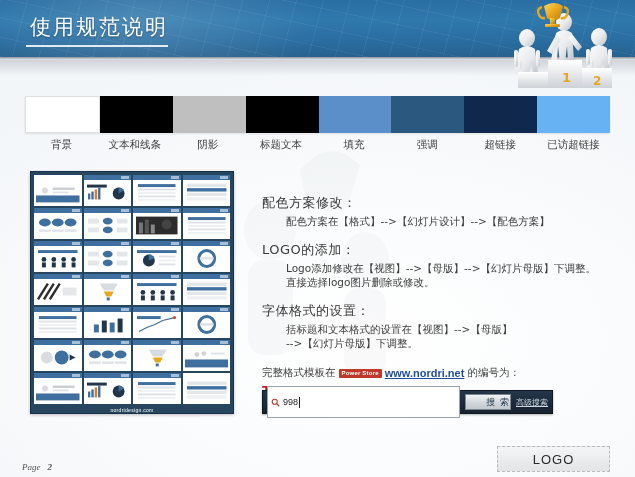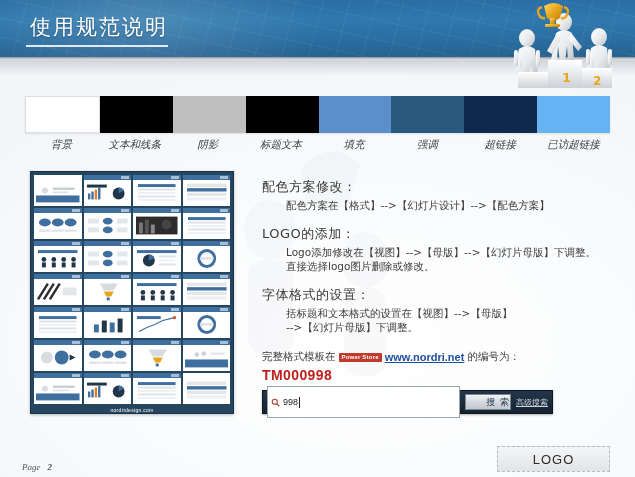--- a/index.html
+++ b/index.html
@@ -60,21 +60,21 @@
     position:absolute;left:25px;top:96px;width:585px;height:37px;
     display:flex;box-shadow:0 1px 2px rgba(0,0,0,.10);
   }
   .sw{flex:1 1 0;height:37px;}
   .sw.first{border:1px solid #dcdfe2;box-sizing:border-box;}
   .sw-labels{
     position:absolute;left:25px;top:136px;width:585px;height:16px;display:flex;
   }
   .sw-lab{
     flex:1 1 0;text-align:center;font-size:10.5px;color:#3d3d3d;
-    font-family:"DejaVu Sans","Liberation Sans",sans-serif;line-height:16px;font-style:italic;
+    font-family:"DejaVu Sans","Liberation Sans",sans-serif;line-height:16px;
   }
   
   .grid-panel{
     position:absolute;left:30px;top:171px;width:204px;height:243px;
     background:#26455f;border:1px solid #1d3executive;
     border:1px solid #17314a;
     box-sizing:border-box;padding:3px 3px 0 3px;
     box-shadow:0 1px 3px rgba(0,0,0,.25);
   }
   .grid{
@@ -90,21 +90,21 @@
     content:"";position:absolute;right:2px;top:1px;width:8px;height:3px;
     background:rgba(255,255,255,.55);
   }
   .thumb .tbody{position:absolute;left:2px;top:7px;right:2px;bottom:3px;}
   .grid-caption{
     margin-top:2px;height:9px;line-height:9px;text-align:center;
     font-size:5px;color:#ffffff;letter-spacing:.3px;
     font-family:"Liberation Sans",sans-serif;
   }
   
-  .textcol{position:absolute;left:262px;top:178px;width:360px;}
+  .textcol{position:absolute;left:262px;top:194px;width:360px;}
   .block{margin-bottom:13px;}
   .blk-head{
     font-size:13px;color:#3a3a3a;margin-bottom:2px;letter-spacing:.5px;
     font-family:"DejaVu Sans","Liberation Sans",sans-serif;
   }
   .blk-line{
     font-size:10.5px;color:#3d3d3d;line-height:14px;
     font-family:"DejaVu Sans","Liberation Sans",sans-serif;
     margin-left:24px;
   }

